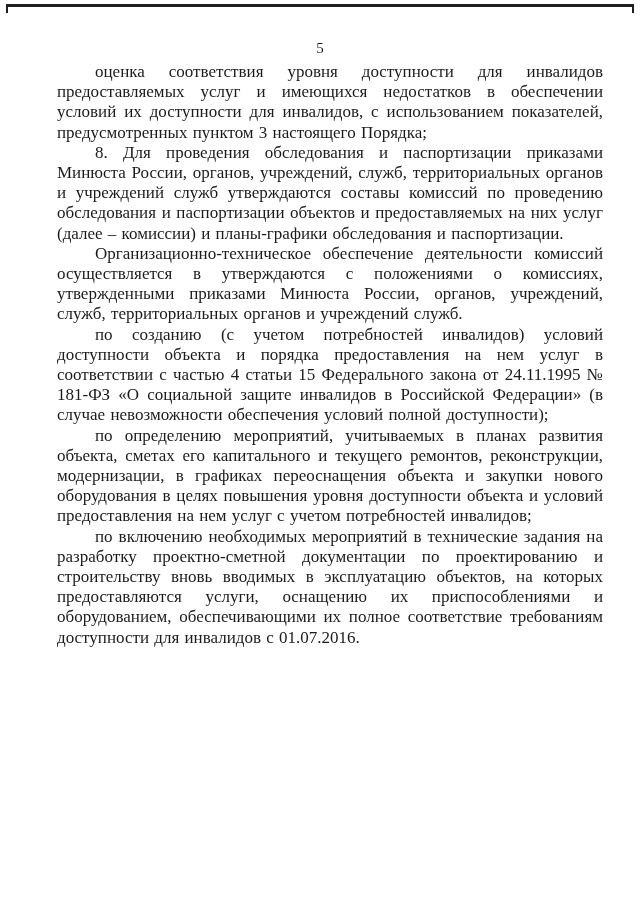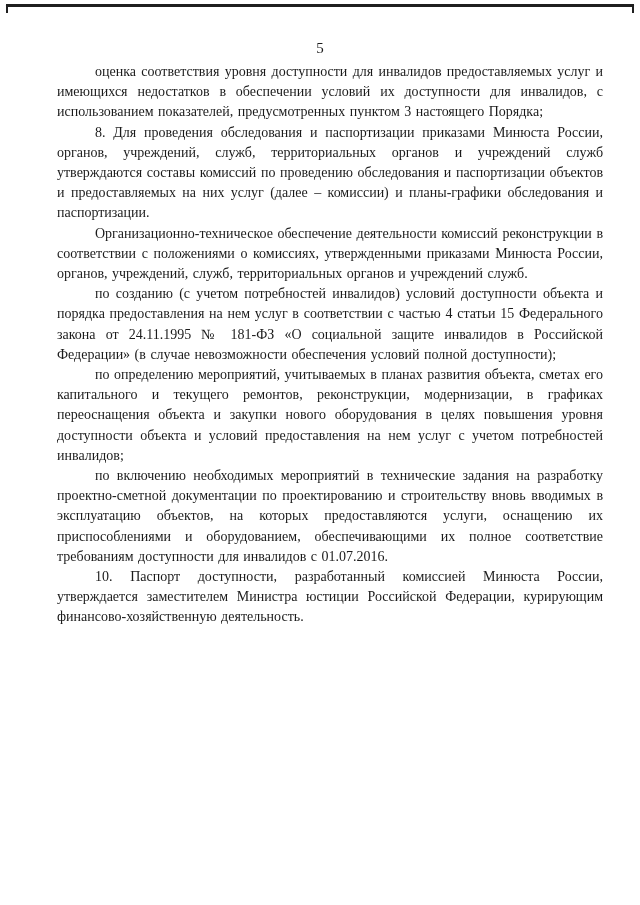--- a/index.html
+++ b/index.html
@@ -53,35 +53,34 @@
   }
   .content {
     position: absolute;
     top: 62px;
     left: 57px;
     width: 546px;
   }
   .content p {
     margin: 0;
     padding: 0;
-    font-size: 14px;
+    font-size: 17px;
     line-height: 20.2px;
     text-align: justify;
     text-indent: 38px;
     word-spacing: 1px;
   }
 </style>
 </head>
 <body>
 
 <div class="page">
   <div class="top-rule"></div>
   <div class="page-number">5</div>
   <div class="content">
     <p>оценка соответствия уровня доступности для инвалидов предоставляемых услуг и имеющихся недостатков в обеспечении условий их доступности для инвалидов, с использованием показателей, предусмотренных пунктом 3 настоящего Порядка;</p>
     <p>8. Для проведения обследования и паспортизации приказами Минюста России, органов, учреждений, служб, территориальных органов и учреждений служб утверждаются составы комиссий по проведению обследования и паспортизации объектов и предоставляемых на них услуг (далее – комиссии) и планы-графики обследования и паспортизации.</p>
-    <p>Организационно-техническое обеспечение деятельности комиссий реконструкции в соответствии с положениями о комиссиях, утвержденными приказами Минюста России, органов, учреждений, служб, территориальных органов и учреждений служб.</p>
+    <p>Организационно-техническое обеспечение деятельности комиссий осуществляется в утверждаются с положениями о комиссиях, утвержденными приказами Минюста России, органов, учреждений, служб, территориальных органов и учреждений служб.</p>
     <p>по созданию (с учетом потребностей инвалидов) условий доступности объекта и порядка предоставления на нем услуг в соответствии с частью 4 статьи 15 Федерального закона от 24.11.1995 № 181-ФЗ «О социальной защите инвалидов в Российской Федерации» (в случае невозможности обеспечения условий полной доступности);</p>
     <p>по определению мероприятий, учитываемых в планах развития объекта, сметах его капитального и текущего ремонтов, реконструкции, модернизации, в графиках переоснащения объекта и закупки нового оборудования в целях повышения уровня доступности объекта и условий предоставления на нем услуг с учетом потребностей инвалидов;</p>
     <p>по включению необходимых мероприятий в технические задания на разработку проектно-сметной документации по проектированию и строительству вновь вводимых в эксплуатацию объектов, на которых предоставляются услуги, оснащению их приспособлениями и оборудованием, обеспечивающими их полное соответствие требованиям доступности для инвалидов с 01.07.2016.</p>
-    <p>10. Паспорт доступности, разработанный комиссией Минюста России, утверждается заместителем Министра юстиции Российской Федерации, курирующим финансово-хозяйственную деятельность.</p>
   </div>
 </div>
 
 </body></html>

